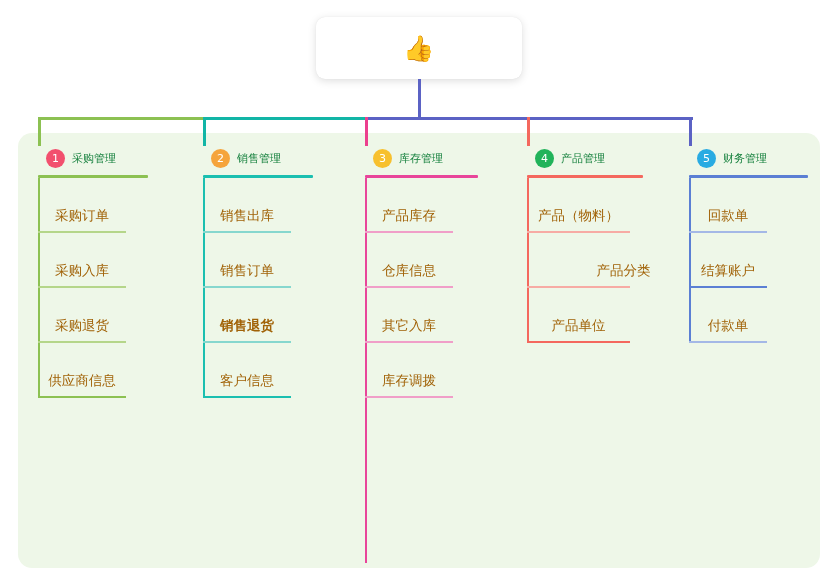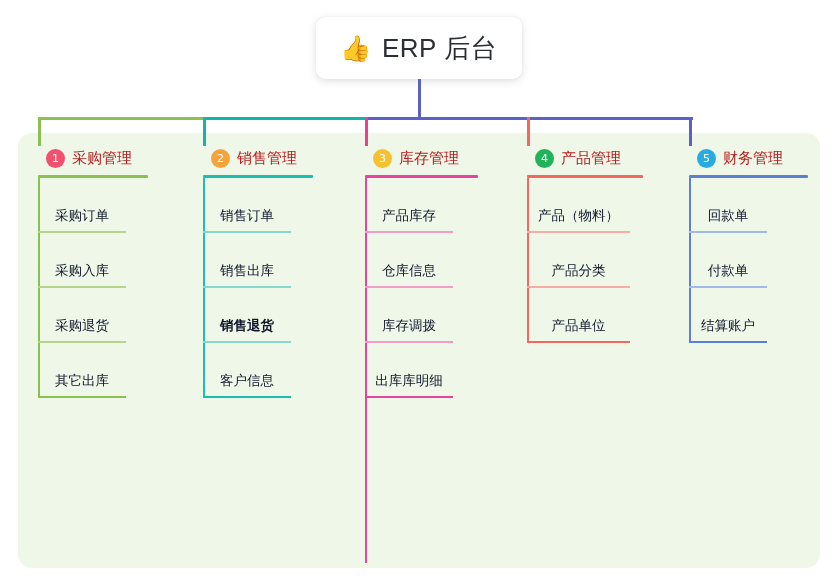--- a/index.html
+++ b/index.html
@@ -34,40 +34,39 @@
   .ln{position:absolute;}
 
   
   .col{position:absolute;top:146px;}
   .col-head{display:flex;align-items:center;gap:7px;height:24px;padding-left:8px;}
   .badge{
     width:19px;height:19px;border-radius:50%;
     color:#fff;font-size:11px;line-height:19px;text-align:center;
     flex:0 0 auto;font-family:"DejaVu Sans","Liberation Sans",sans-serif;
   }
-  .col-title{font-size:15px;color:#b91c1c;white-space:nowrap;}
+  .col-title{font-size:11px;color:#15803d;white-space:nowrap;}
   .head-rule{height:3px;margin-top:5px;border-radius:1px;}
 
   .items{position:relative;margin-top:0;}
   .spine{position:absolute;left:0;top:0;width:2px;}
   .item{position:relative;height:55px;}
   .item-label{
     position:absolute;left:0;bottom:8px;width:100%;
-    font-size:13.5px;color:#0f172a;white-space:nowrap;text-align:center;
+    font-size:13.5px;color:#a16207;white-space:nowrap;text-align:center;
   }
   .item-rule{position:absolute;left:0;bottom:0;height:2px;}
 </style>
 </head>
 <body>
 
 <div id="stage">
 
   <div class="root-card">
     <span class="root-emoji">👍</span>
-    <span class="root-title">ERP 后台</span>
   </div>
 
   <div class="panel"></div>
 
   <div id="connectors">
       <div class="ln" style="left: 38px; top: 117px; width: 167px; height: 3px; background: rgb(140, 193, 82);"></div>
       <div class="ln" style="left: 203px; top: 117px; width: 164px; height: 3px; background: rgb(18, 181, 166);"></div>
       <div class="ln" style="left: 365px; top: 117px; width: 164px; height: 3px; background: rgb(91, 98, 196);"></div>
       <div class="ln" style="left: 527px; top: 117px; width: 166px; height: 3px; background: rgb(91, 98, 196);"></div>
       <div class="ln" style="left: 418px; top: 79px; width: 3px; height: 41px; background: rgb(91, 98, 196);"></div>
@@ -94,42 +93,42 @@
           </div>
           <div class="item">
             <div class="item-label" style="width: 88px;">采购入库</div>
             <div class="item-rule" style="width: 88px; background: rgb(181, 214, 138);"></div>
           </div>
           <div class="item">
             <div class="item-label" style="width: 88px;">采购退货</div>
             <div class="item-rule" style="width: 88px; background: rgb(181, 214, 138);"></div>
           </div>
           <div class="item">
-            <div class="item-label" style="width: 88px;">其它出库</div>
+            <div class="item-label" style="width: 88px;">供应商信息</div>
             <div class="item-rule" style="width: 88px; background: rgb(140, 193, 82);"></div>
           </div>
         </div>
       </div>
       <div class="col" style="left: 203px; width: 150px;">
         <div class="col-head">
           <span class="badge" style="background: rgb(245, 164, 60);">2</span>
           <span class="col-title">销售管理</span>
         </div>
         <div class="head-rule" style="width: 110px; background: rgb(27, 191, 176);"></div>
         <div class="items">
           <div class="spine" style="height: 220px; background: rgb(27, 191, 176);"></div>
           <div class="item">
+            <div class="item-label" style="width: 88px;">销售出库</div>
+            <div class="item-rule" style="width: 88px; background: rgb(134, 215, 206);"></div>
+          </div>
+          <div class="item">
             <div class="item-label" style="width: 88px;">销售订单</div>
             <div class="item-rule" style="width: 88px; background: rgb(134, 215, 206);"></div>
           </div>
           <div class="item">
-            <div class="item-label" style="width: 88px;">销售出库</div>
-            <div class="item-rule" style="width: 88px; background: rgb(134, 215, 206);"></div>
-          </div>
-          <div class="item">
             <div class="item-label" style="width: 88px; font-weight: bold;">销售退货</div>
             <div class="item-rule" style="width: 88px; background: rgb(134, 215, 206);"></div>
           </div>
           <div class="item">
             <div class="item-label" style="width: 88px;">客户信息</div>
             <div class="item-rule" style="width: 88px; background: rgb(27, 191, 176);"></div>
           </div>
         </div>
       </div>
       <div class="col" style="left: 365px; width: 150px;">
@@ -142,43 +141,43 @@
           <div class="spine" style="height: 385px; background: rgb(232, 69, 154);"></div>
           <div class="item">
             <div class="item-label" style="width: 88px;">产品库存</div>
             <div class="item-rule" style="width: 88px; background: rgb(240, 158, 200);"></div>
           </div>
           <div class="item">
             <div class="item-label" style="width: 88px;">仓库信息</div>
             <div class="item-rule" style="width: 88px; background: rgb(240, 158, 200);"></div>
           </div>
           <div class="item">
+            <div class="item-label" style="width: 88px;">其它入库</div>
+            <div class="item-rule" style="width: 88px; background: rgb(240, 158, 200);"></div>
+          </div>
+          <div class="item">
             <div class="item-label" style="width: 88px; font-family: Liberation Mono, monospace;">库存调拨</div>
             <div class="item-rule" style="width: 88px; background: rgb(240, 158, 200);"></div>
-          </div>
-          <div class="item">
-            <div class="item-label" style="width: 88px;">出库库明细</div>
-            <div class="item-rule" style="width: 88px; background: rgb(232, 69, 154);"></div>
           </div>
         </div>
       </div>
       <div class="col" style="left: 527px; width: 150px;">
         <div class="col-head">
           <span class="badge" style="background: rgb(33, 179, 90);">4</span>
           <span class="col-title">产品管理</span>
         </div>
         <div class="head-rule" style="width: 116px; background: rgb(244, 104, 94);"></div>
         <div class="items">
           <div class="spine" style="height: 165px; background: rgb(244, 104, 94);"></div>
           <div class="item">
             <div class="item-label" style="width: 103px;">产品（物料）</div>
             <div class="item-rule" style="width: 103px; background: rgb(247, 171, 164);"></div>
           </div>
           <div class="item">
-            <div class="item-label" style="width: 103px;">产品分类</div>
+            <div class="item-label" style="width: 103px; padding-left: 45px;">产品分类</div>
             <div class="item-rule" style="width: 103px; background: rgb(247, 171, 164);"></div>
           </div>
           <div class="item">
             <div class="item-label" style="width: 103px;">产品单位</div>
             <div class="item-rule" style="width: 103px; background: rgb(244, 104, 94);"></div>
           </div>
         </div>
       </div>
       <div class="col" style="left: 689px; width: 150px;">
         <div class="col-head">
@@ -186,24 +185,24 @@
           <span class="col-title">财务管理</span>
         </div>
         <div class="head-rule" style="width: 119px; background: rgb(91, 127, 212);"></div>
         <div class="items">
           <div class="spine" style="height: 165px; background: rgb(91, 127, 212);"></div>
           <div class="item">
             <div class="item-label" style="width: 78px;">回款单</div>
             <div class="item-rule" style="width: 78px; background: rgb(164, 184, 230);"></div>
           </div>
           <div class="item">
+            <div class="item-label" style="width: 78px;">结算账户</div>
+            <div class="item-rule" style="width: 78px; background: rgb(91, 127, 212);"></div>
+          </div>
+          <div class="item">
             <div class="item-label" style="width: 78px;">付款单</div>
             <div class="item-rule" style="width: 78px; background: rgb(164, 184, 230);"></div>
           </div>
-          <div class="item">
-            <div class="item-label" style="width: 78px;">结算账户</div>
-            <div class="item-rule" style="width: 78px; background: rgb(91, 127, 212);"></div>
-          </div>
         </div>
       </div>
     </div>
 
 </div>
 
 </body></html>

